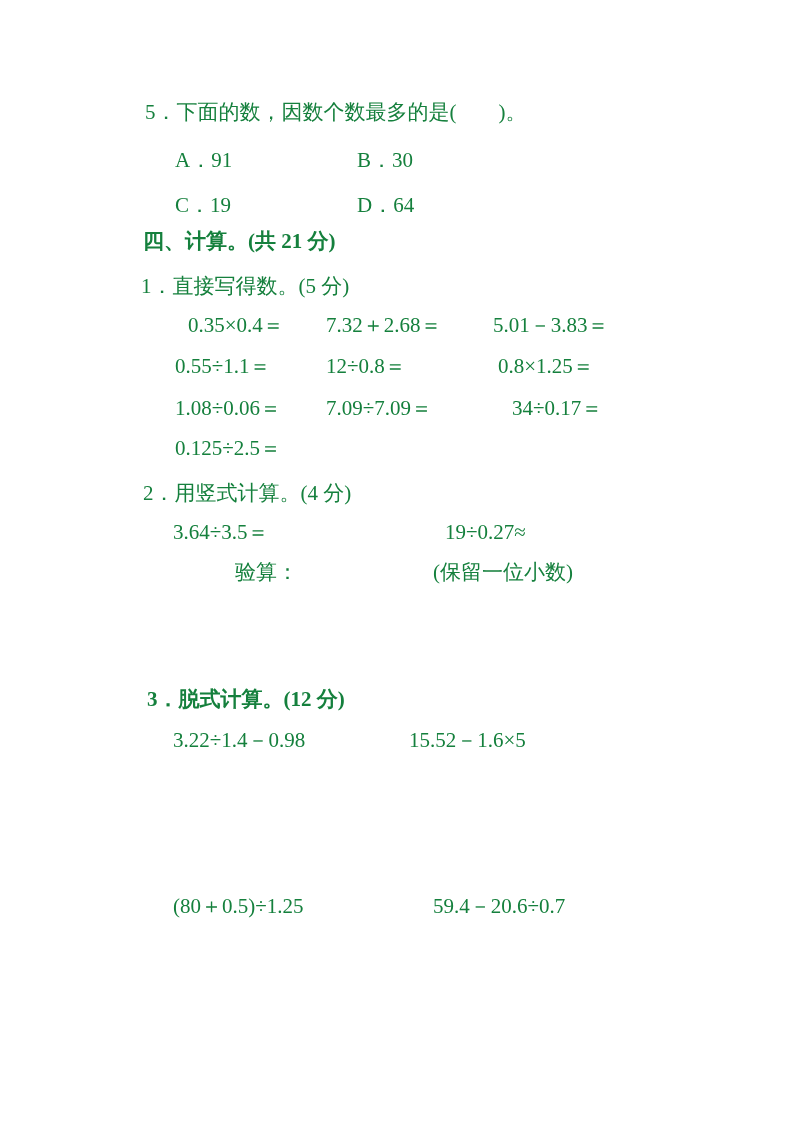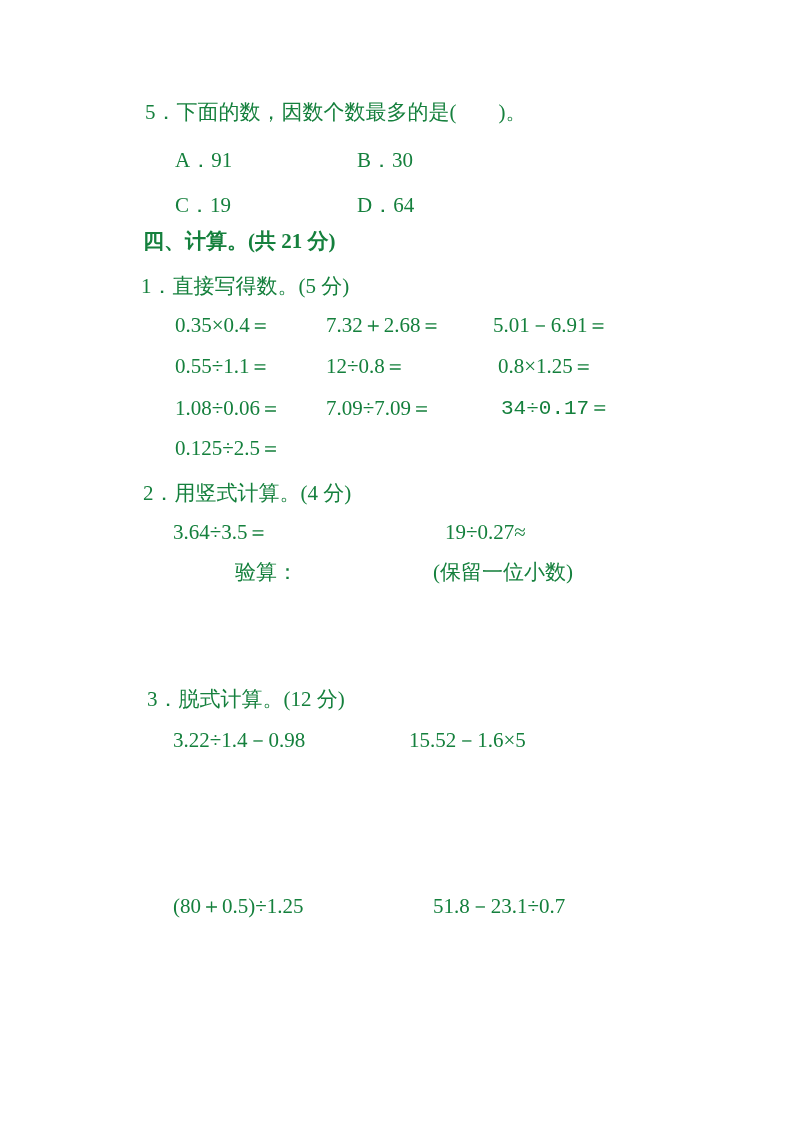--- a/index.html
+++ b/index.html
@@ -30,41 +30,41 @@
 
   <div class="t" style="left:175px; top:149px;"><span>A．</span><span>91</span></div>
   <div class="t" style="left:357px; top:149px;"><span>B．</span><span>30</span></div>
   <div class="t" style="left:175px; top:194px;"><span>C．</span><span>19</span></div>
   <div class="t" style="left:357px; top:194px;"><span>D．</span><span>64</span></div>
 
   <div class="t bold" style="left:143px; top:230px;"><span>四、</span><span>计算。(共 21 分)</span></div>
 
   <div class="t" style="left:141px; top:275px;"><span>1．</span><span>直接写得数。(5 分)</span></div>
 
-  <div class="t" style="left:175px; top:314px;">0.35×0.4＝</div>
+  <div class="t" style="left:188px; top:314px;">0.35×0.4＝</div>
   <div class="t" style="left:326px; top:314px;">7.32＋2.68＝</div>
-  <div class="t" style="left:493px; top:314px;">5.01－6.91＝</div>
+  <div class="t" style="left:493px; top:314px;">5.01－3.83＝</div>
 
   <div class="t" style="left:175px; top:355px;">0.55÷1.1＝</div>
   <div class="t" style="left:326px; top:355px;">12÷0.8＝</div>
   <div class="t" style="left:498px; top:355px;">0.8×1.25＝</div>
 
   <div class="t" style="left:175px; top:397px;">1.08÷0.06＝</div>
   <div class="t" style="left:326px; top:397px;">7.09÷7.09＝</div>
-  <div class="t" style="left:501px; top:397px;font-family:Liberation Mono, monospace;">34÷0.17＝</div>
+  <div class="t" style="left:512px; top:397px;">34÷0.17＝</div>
 
   <div class="t" style="left:175px; top:437px;">0.125÷2.5＝</div>
 
   <div class="t" style="left:143px; top:482px;"><span>2．</span><span>用竖式计算。(4 分)</span></div>
 
   <div class="t" style="left:173px; top:521px;">3.64÷3.5＝</div>
   <div class="t" style="left:445px; top:521px;">19÷0.27≈</div>
   <div class="t" style="left:235px; top:561px;">验算：</div>
   <div class="t" style="left:433px; top:561px;">(保留一位小数)</div>
 
-  <div class="t" style="left:147px; top:688px;"><span>3．</span><span>脱式计算。(12 分)</span></div>
+  <div class="t" style="left:147px; top:688px;font-weight:bold;"><span>3．</span><span>脱式计算。(12 分)</span></div>
 
   <div class="t" style="left:173px; top:729px;">3.22÷1.4－0.98</div>
   <div class="t" style="left:409px; top:729px;">15.52－1.6×5</div>
   <div class="t" style="left:173px; top:895px;text-align:center;">(80＋0.5)÷1.25</div>
-  <div class="t" style="left:433px; top:895px;">51.8－23.1÷0.7</div>
+  <div class="t" style="left:433px; top:895px;">59.4－20.6÷0.7</div>
 
 </div>
 
 </body></html>

